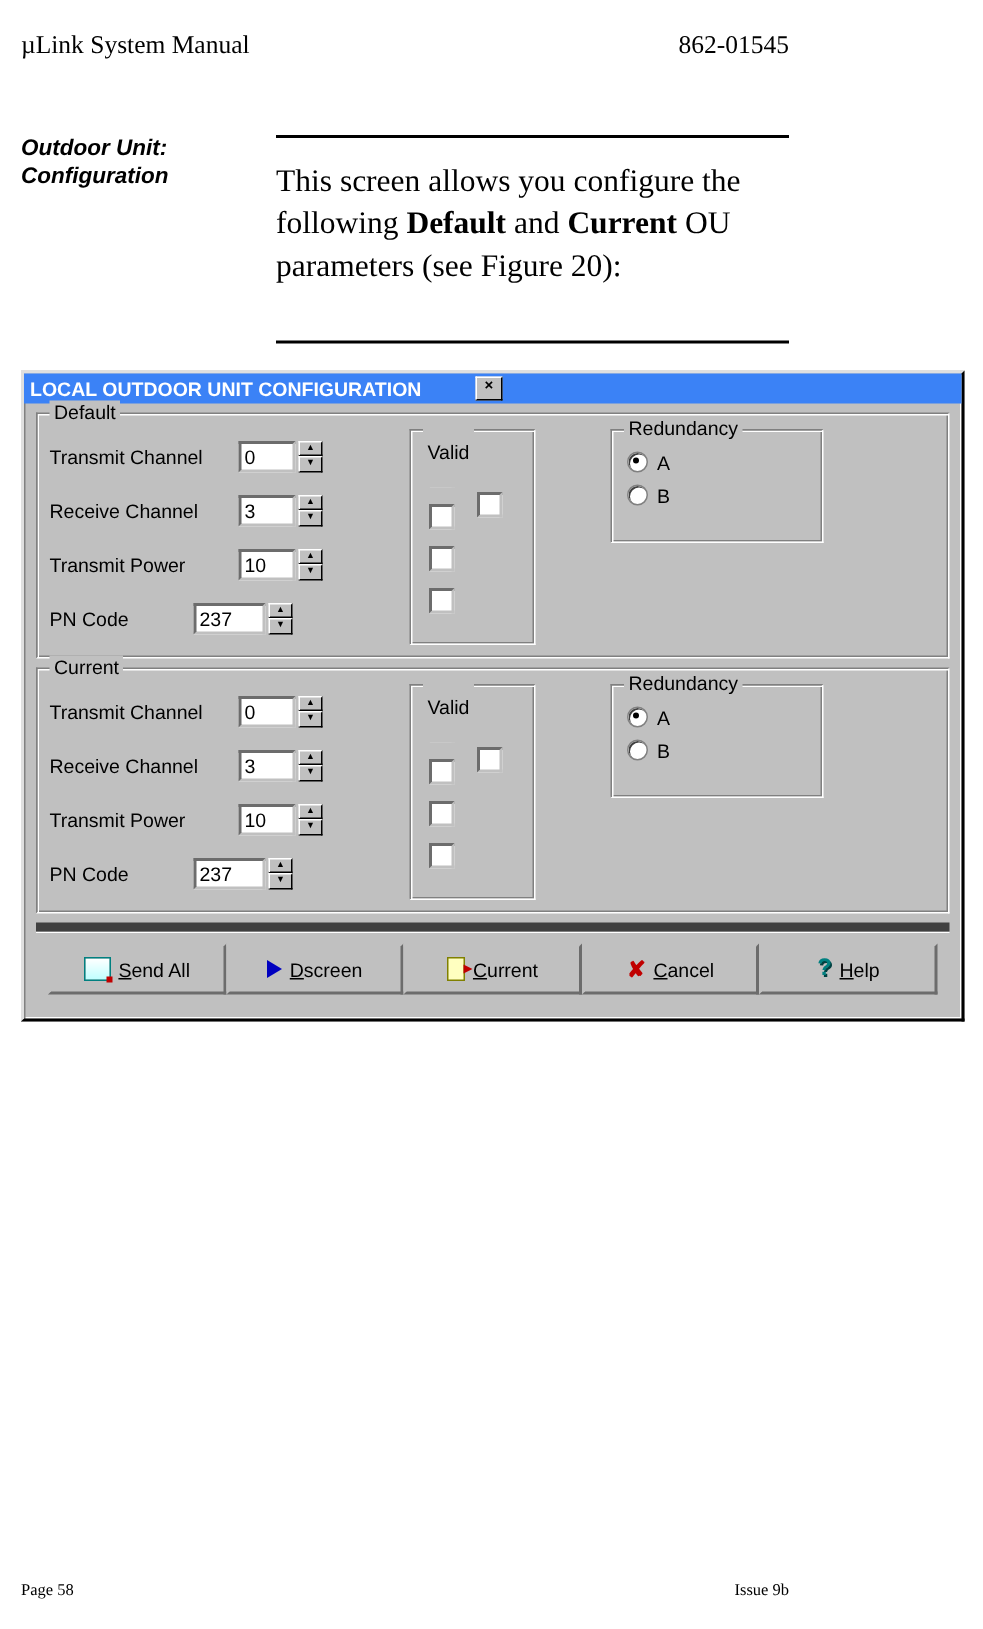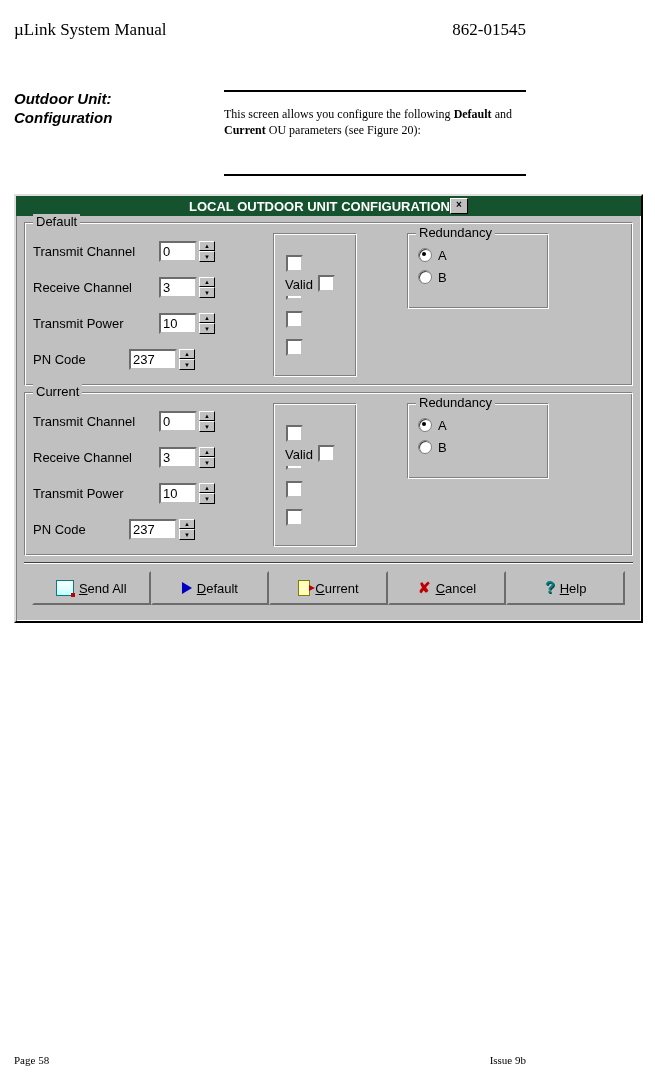--- a/index.html
+++ b/index.html
@@ -31,50 +31,50 @@
   .side-title {
     font-style: italic;
     font-weight: bold;
     font-family: Liberation Sans, sans-serif;
     font-size: 15px;
     width: 150px;
     line-height: 1.25;
   }
   .section-body {
     flex: 1;
-    font-size: 12px;
+    font-size: 21px;
     line-height: 1.35;
     border-top: 2px solid #000;
     border-bottom: 2px solid #000;
     padding: 14px 0 36px 0;
-    margin-left: 40px;
   }
   .section-body b { font-weight: bold; }
 
   
   .dialog {
     width: 625px;
     margin: 18px 0 0 0;
     background: #c0c0c0;
     border: 2px solid #000;
     border-top-color: #dfdfdf;
     border-left-color: #dfdfdf;
     box-shadow: 1px 1px 0 #808080 inset, -1px -1px 0 #fff inset;
     font-family: "MS Sans Serif", Arial, Helvetica, sans-serif;
   }
   .titlebar {
-    background: #14532d;
+    background: #3b82f6;
     color: #fff;
     font-weight: bold;
     font-size: 13px;
     padding: 2px 4px;
     display: flex;
-    justify-content: center;
+    justify-content: flex-start;
     align-items: center;
     font-family: Arial, Helvetica, sans-serif;
+    gap: 36px;
   }
   .close-btn {
     width: 16px;
     height: 14px;
     background: #c0c0c0;
     border: 1px solid #000;
     border-top-color: #fff;
     border-left-color: #fff;
     font-family: Arial, sans-serif;
     font-size: 10px;
@@ -153,23 +153,22 @@
     box-shadow: 1px 1px 0 #fff inset, -1px -1px 0 #808080 inset;
     position: relative;
     padding: 10px 24px 6px 12px;
     width: 46px;
   }
   .valid-box .legend {
     position: absolute;
     top: -9px;
     left: 8px;
     background: #c0c0c0;
-    padding: 4px 3px;
-    font-size: 13px;
-    margin-top: 48px;
+    padding: 16px 3px;
+    font-size: 13px;
   }
   .checkbox {
     width: 13px;
     height: 13px;
     border: 2px inset #c0c0c0;
     background: #fff;
     margin: 11px 0;
     display: block;
   }
   .extra-check {
@@ -219,21 +218,21 @@
     height: 4px;
     background: #000;
     border-radius: 50%;
     top: 3px;
     left: 3px;
   }
   .button-bar {
     display: flex;
     gap: 0;
     padding: 8px;
-    border-top: 1px solid #404040;
+    border-top: 6px solid #404040;
     box-shadow: 0 1px 0 #fff inset;
     margin: 4px 8px 8px 8px;
   }
   .btn {
     flex: 1;
     height: 30px;
     border: 2px outset #c0c0c0;
     background: #c0c0c0;
     font-size: 13px;
     display: flex;
@@ -431,21 +430,21 @@
       </div>
     </div>
 
     <div class="button-bar">
       <div class="btn">
         <span class="i-send"></span>
         <span><u>S</u><span>end All</span></span>
       </div>
       <div class="btn">
         <span class="i-arrow-r"></span>
-        <span><u>D</u><span>efault</span></span>
+        <span><u>D</u><span>screen</span></span>
       </div>
       <div class="btn">
         <span class="i-door"></span>
         <span><u>C</u><span>urrent</span></span>
       </div>
       <div class="btn">
         <span class="i-x">✘</span>
         <span><u>C</u><span>ancel</span></span>
       </div>
       <div class="btn">

